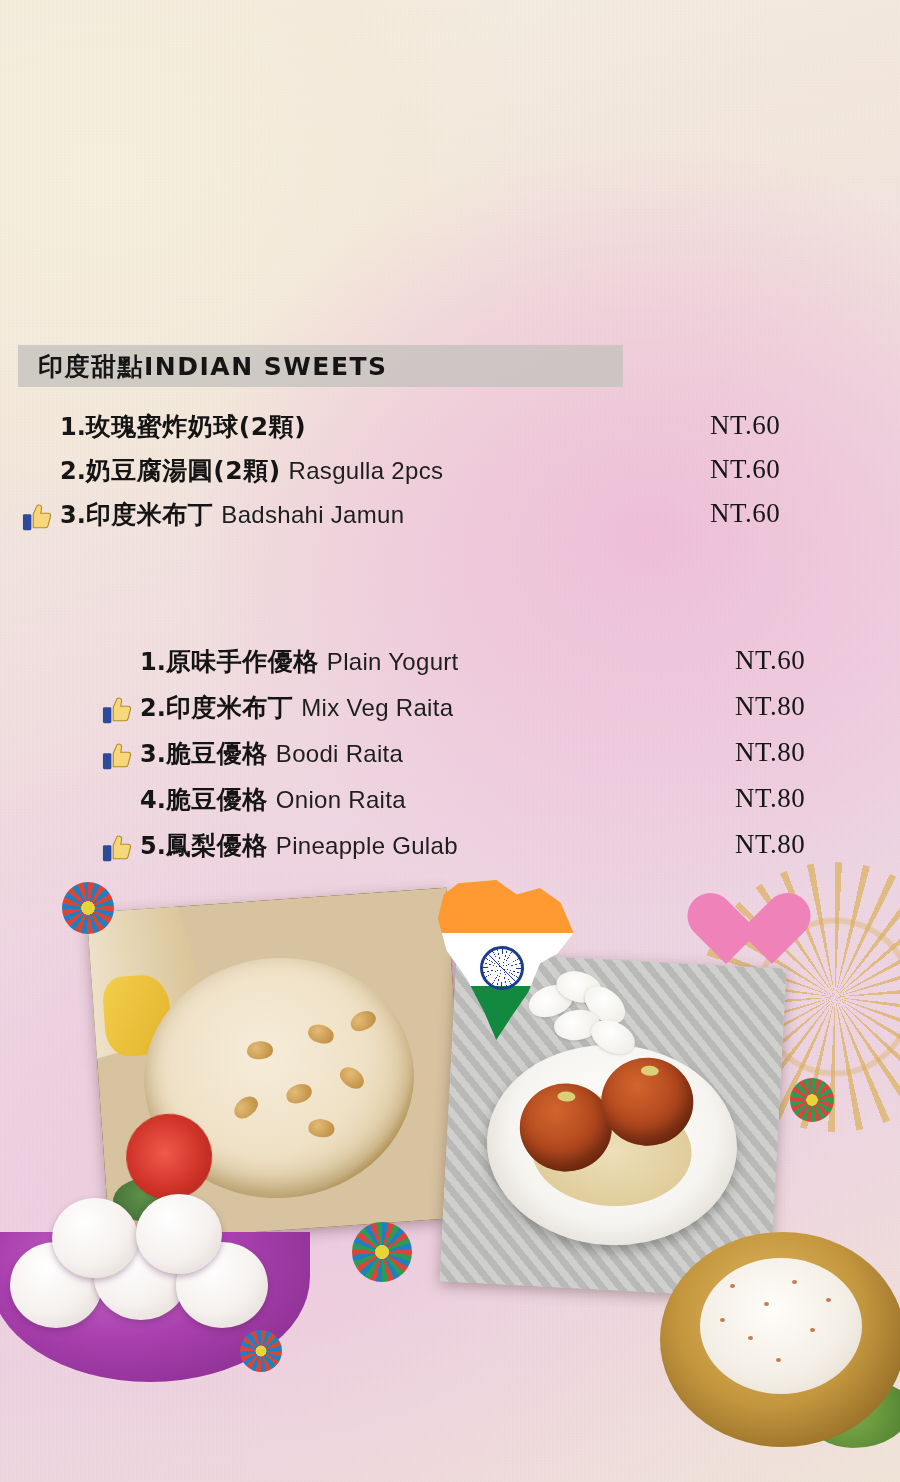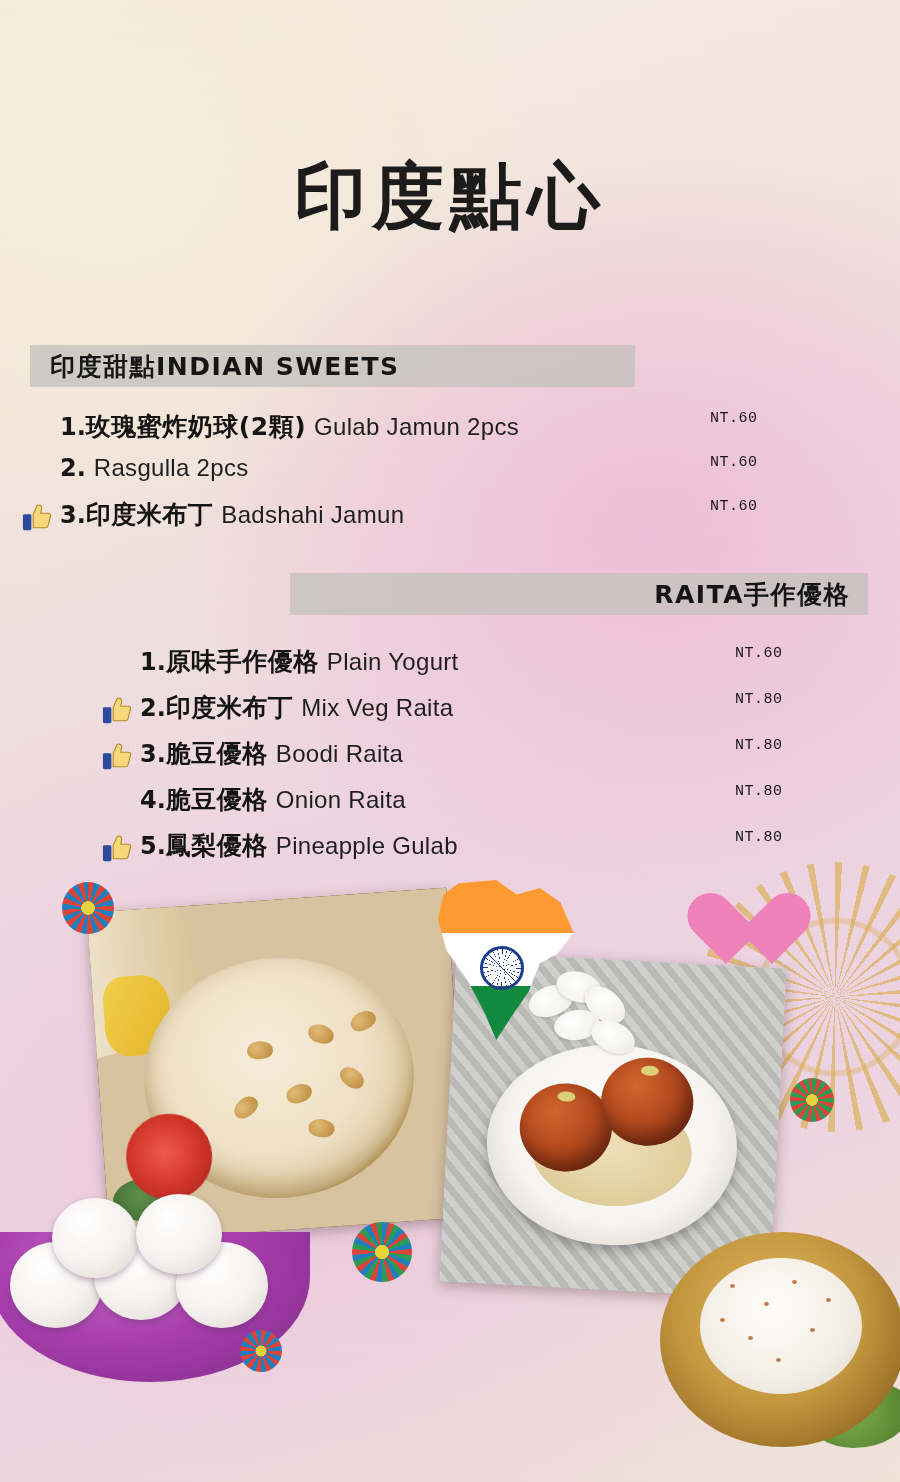--- a/index.html
+++ b/index.html
@@ -70,21 +70,21 @@
   }
   .bar span {
     font-family: "DejaVu Sans", sans-serif;
     font-weight: bold;
     font-size: 25px;
     letter-spacing: 1.5px;
     color: #151515;
     white-space: nowrap;
   }
   #bar-sweets {
-    left: 30px;
+    left: 18px;
     top: 345px;
     width: 585px;
     padding-left: 20px;
   }
   #bar-raita {
     left: 290px;
     top: 573px;
     width: 560px;
     padding-right: 18px;
     justify-content: flex-end;
@@ -129,22 +129,22 @@
   }
   .name-en {
     font-family: "Liberation Sans", sans-serif;
     font-size: 24px;
     color: #1e1e1e;
     margin-left: 8px;
     letter-spacing: 0.3px;
   }
   .price {
     position: absolute;
-    font-family: Liberation Mono, monospace;
-    font-size: 15px;
+    font-family: Liberation Serif, serif;
+    font-size: 27px;
     color: #161616;
     letter-spacing: 0.5px;
   }
   #list-sweets .price { left: 650px; }
   #list-raita  .price { left: 595px; }
 
   
   .thumb svg { display: block; }
 
   
@@ -402,58 +402,54 @@
     background: radial-gradient(circle at 40% 40%, #ffffff, #eceae2);
     box-shadow: 0 1px 3px rgba(0,0,0,0.15);
   }
 </style>
 </head>
 <body>
 
 <div class="page">
   <div class="grain"></div>
 
-  <div class="title-cn">印度點心</div>
 
   <div class="bar" id="bar-sweets">
     <span>印度甜點INDIAN SWEETS</span>
   </div>
 
   <div class="menu-list" id="list-sweets">
 
     <div class="menu-row">
       <span class="num">1.</span>
       <span class="name-cn">玫瑰蜜炸奶球(2顆)</span>
-      <span class="name-en">Gulab Jamun  2pcs</span>
       <span class="price">NT.60</span>
     </div>
 
     <div class="menu-row">
       <span class="num">2.</span>
+      <span class="name-cn">奶豆腐湯圓(2顆)</span>
       <span class="name-en">Rasgulla 2pcs</span>
       <span class="price">NT.60</span>
     </div>
 
     <div class="menu-row">
       <span class="thumb">
         <svg viewBox="0 0 32 32" width="30" height="30">
           <rect x="1" y="13" width="9" height="17" rx="1.5" fill="#2b4a9b"></rect>
           <path d="M12 13 L16 4 a3 3 0 0 1 5 2 l-1 6 h8 a2.5 2.5 0 0 1 2.4 3.2 l-2.6 10 a3 3 0 0 1 -2.9 2.3 H12 Z" fill="#f6d87a" stroke="#b58a2a" stroke-width="1.2"></path>
         </svg>
       </span>
       <span class="num">3.</span>
       <span class="name-cn">印度米布丁</span>
       <span class="name-en">Badshahi Jamun</span>
       <span class="price">NT.60</span>
     </div>
   </div>
 
-  <div class="bar" id="bar-raita">
-    <span>RAITA手作優格</span>
-  </div>
 
   <div class="menu-list" id="list-raita">
 
     <div class="menu-row">
       <span class="num">1.</span>
       <span class="name-cn">原味手作優格</span>
       <span class="name-en">Plain Yogurt</span>
       <span class="price">NT.60</span>
     </div>
 

